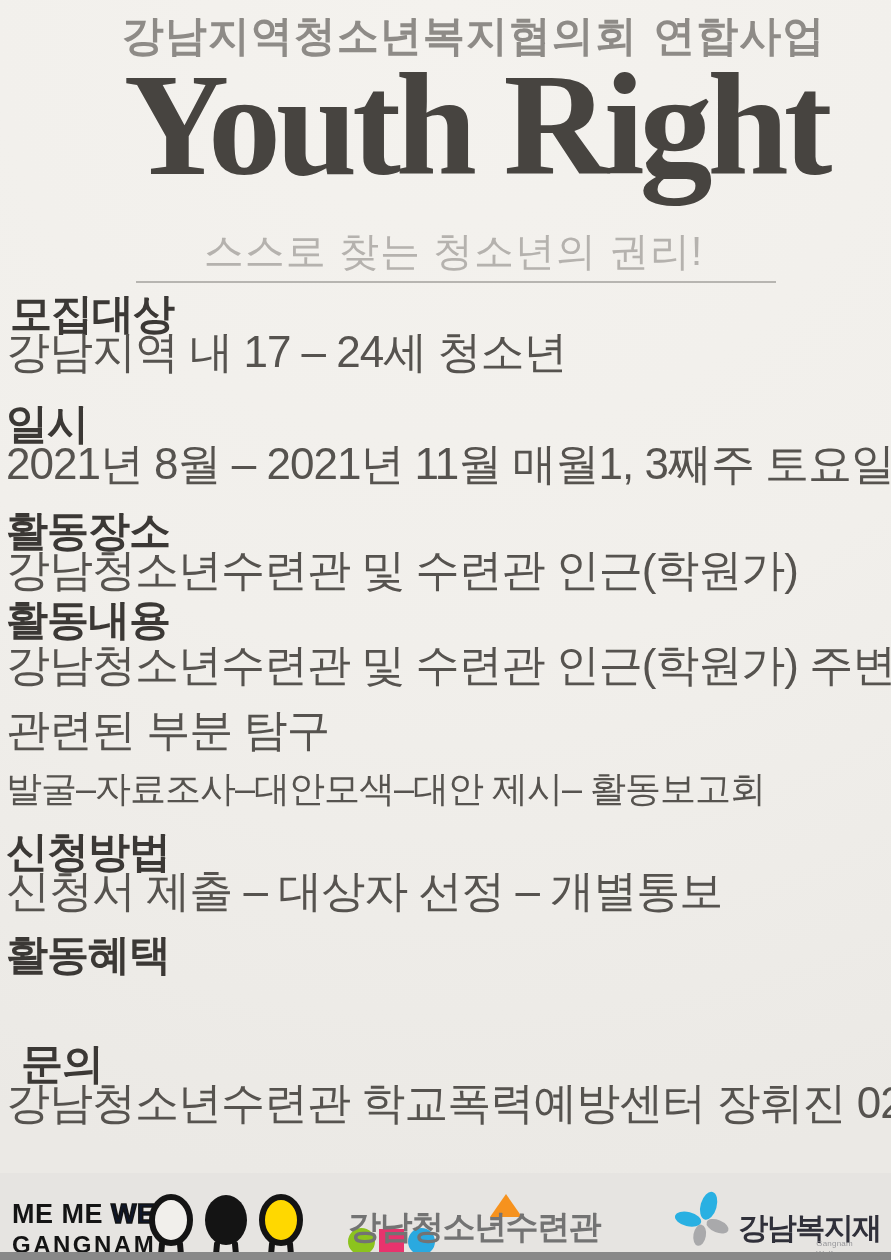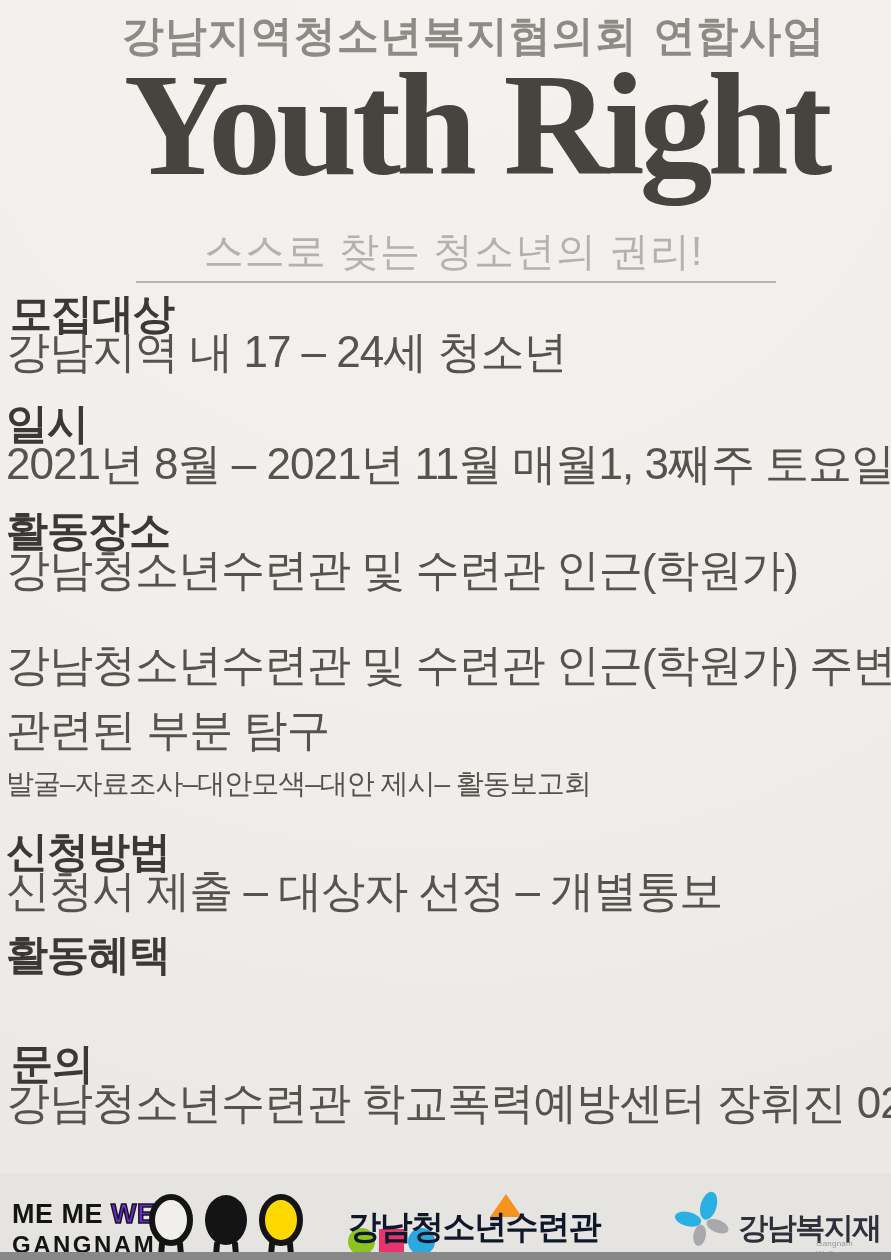--- a/index.html
+++ b/index.html
@@ -19,35 +19,35 @@
     font-family:"Liberation Serif","DejaVu Serif",serif;
     font-size:146px;line-height:1;font-weight:700;color:#474440;letter-spacing:-5px;
   }
   .poster-subtitle{
     top:224px;left:0;width:100%;text-align:center;transform:translateX(8px);
     font-size:40px;font-weight:400;color:#b5b2ae;letter-spacing:1px;
   }
   .rule{position:absolute;top:281px;left:136px;width:640px;height:2px;background:#b7b5b1;}
   .h{left:6px;font-size:42px;font-weight:700;color:#3b3835;letter-spacing:-1px;}
   .b{left:6px;font-size:44px;font-weight:400;color:#56534f;letter-spacing:-1px;}
-  .b.small{font-size:28px;}
+  .b.small{font-size:36px;}
 
   
   .footer-band{position:absolute;left:0;top:1173px;width:891px;height:87px;background:#e6e4e1;}
 
   
   .mm-logo{position:absolute;left:12px;top:26px;color:#141414;}
   .mm-line1{font-size:27px;font-weight:800;letter-spacing:0.5px;}
-  .mm-we{color:#6d28d9;-webkit-text-stroke:1.5px #141414;}
+  .mm-we{color:#0f172a;-webkit-text-stroke:1.5px #141414;}
   .mm-line2{font-size:24px;font-weight:700;letter-spacing:2.5px;margin-top:1px;}
   .balloons{position:absolute;left:148px;top:21px;display:flex;gap:9px;}
 
   
   .syk{position:absolute;left:348px;top:25px;width:270px;height:60px;}
-  .syk-text{position:absolute;left:0;top:7px;z-index:2;font-size:33px;font-weight:900;color:#0f172a;letter-spacing:-1.5px;}
+  .syk-text{position:absolute;left:0;top:7px;z-index:2;font-size:33px;font-weight:900;color:#737373;letter-spacing:-1.5px;}
   .syk-green{position:absolute;left:0;top:30px;width:27px;height:27px;border-radius:50%;background:#8cc31e;z-index:1;}
   .syk-pink{position:absolute;left:31px;top:31px;width:25px;height:26px;background:#e8336d;z-index:1;}
   .syk-blue{position:absolute;left:60px;top:30px;width:27px;height:27px;border-radius:50%;background:#2aa9e0;z-index:1;}
   .syk-tri{position:absolute;left:142px;top:-4px;width:0;height:0;z-index:1;
     border-left:16px solid transparent;border-right:16px solid transparent;border-bottom:23px solid #f6921e;}
 
   
   .wf{position:absolute;left:672px;top:14px;display:flex;align-items:flex-start;}
   .wf-textwrap{position:relative;margin-left:2px;margin-top:21px;}
   .wf-text{font-size:30px;font-weight:900;color:#30303a;letter-spacing:-1.5px;}
@@ -65,30 +65,31 @@
 
   <div class="line h" style="top:286px;left:10px">모집대상</div>
   <div class="line b" style="top:323px">강남지역 내 17 – 24세 청소년</div>
 
   <div class="line h" style="top:396px">일시</div>
   <div class="line b" style="top:435px">2021년 8월 – 2021년 11월 매월1, 3째주 토요일(10시 – 12시)</div>
 
   <div class="line h" style="top:503px">활동장소</div>
   <div class="line b" style="top:541px">강남청소년수련관 및 수련관 인근(학원가)</div>
 
+  <div class="line h" style="top:592px">활동내용</div>
   <div class="line b" style="top:636px">강남청소년수련관 및 수련관 인근(학원가) 주변 '청소년 안전'과</div>
   <div class="line b" style="top:701px">관련된 부분 탐구</div>
   <div class="line b small" style="top:765px">발굴–자료조사–대안모색–대안 제시– 활동보고회</div>
 
   <div class="line h" style="top:824px">신청방법</div>
   <div class="line h" style="top:927px">활동혜택</div>
 
   <div class="line b" style="top:862px">신청서 제출 – 대상자 선정 – 개별통보</div>
 
-  <div class="line h" style="top:1036px;left:11px">문의</div>
+  <div class="line h" style="top:1036px;left:21px">문의</div>
   <div class="line b" style="top:1074px">강남청소년수련관 학교폭력예방센터 장휘진 02 3442 5167</div>
 
   <div class="footer-band">
 
     <div class="mm-logo">
       <div class="mm-line1"><span>ME ME </span><span class="mm-we">WE</span></div>
       <div class="mm-line2">GANGNAM</div>
     </div>
 
     <div class="balloons">

